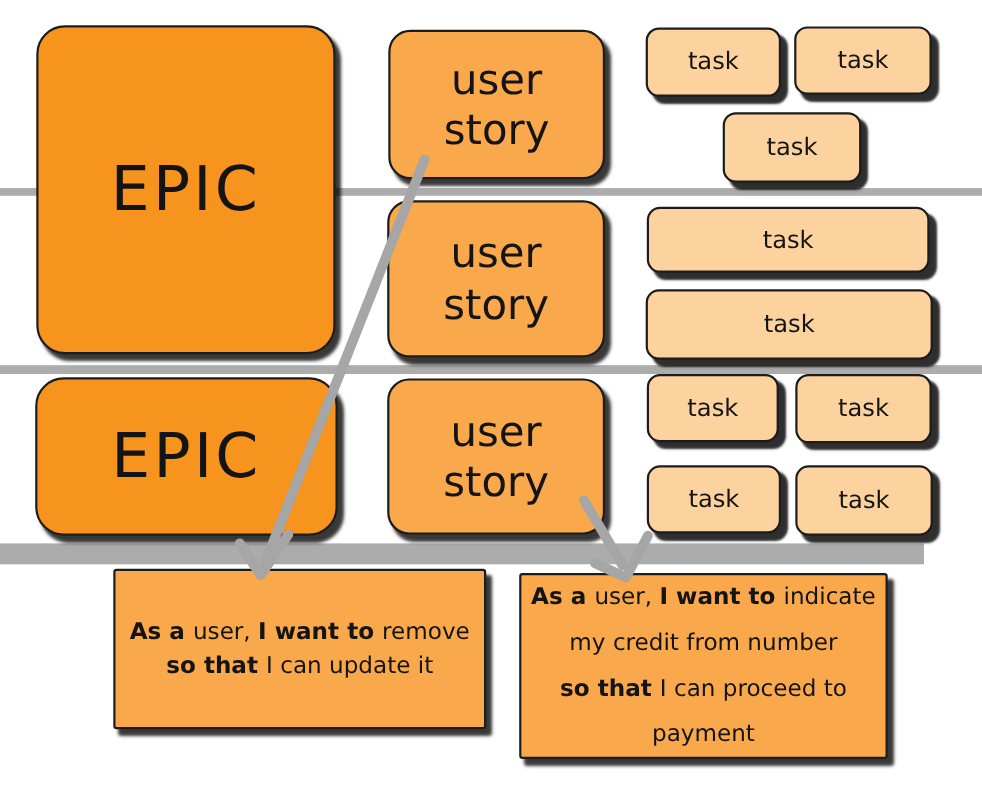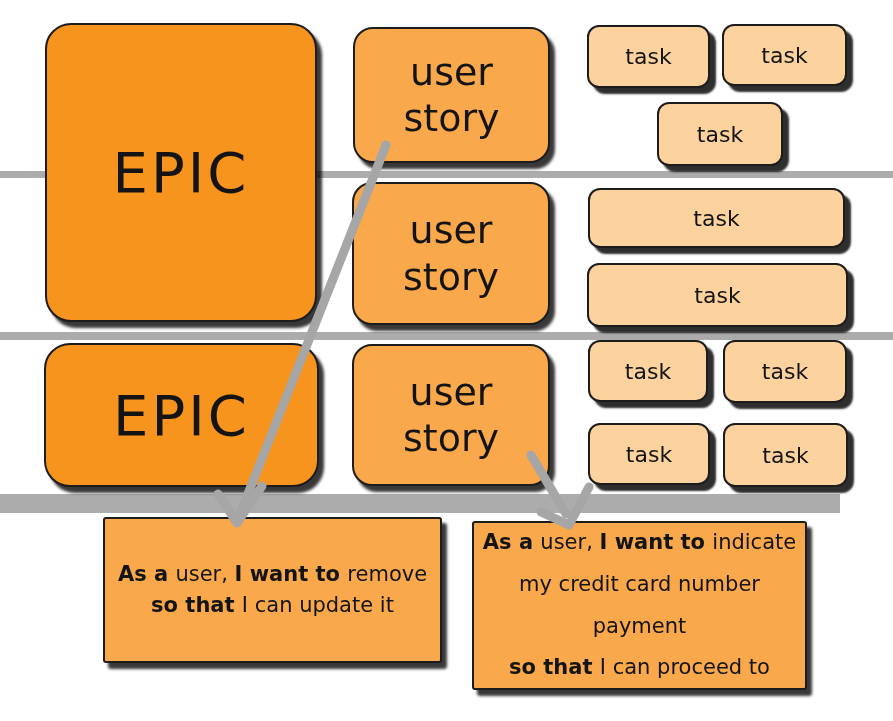--- a/index.html
+++ b/index.html
@@ -21,21 +21,21 @@
   .sep{position:absolute;background:var(--line-gray);z-index:1;}
   .sepA{left:0;top:171px;width:893px;height:7px;}
   .sepC{left:0;top:332px;width:893px;height:8px;}
   .sepB{left:0;top:494px;width:840px;height:19px;}
   
   .card{
     position:absolute;z-index:2;display:flex;align-items:center;justify-content:center;
     text-align:center;border:2px solid #1c1c1c;box-sizing:border-box;
     box-shadow:5px 6px 3px rgba(0,0,0,0.78);
   }
-  .epic{background:var(--epic-fill);border-radius:26px;font-size:56px;letter-spacing:3px;margin-left:12px;}
+  .epic{background:var(--epic-fill);border-radius:26px;font-size:56px;letter-spacing:3px;}
   .epic1{left:33px;top:23px;width:272px;height:299px;}
   .epic2{left:32px;top:343px;width:275px;height:144px;}
   .story{background:var(--story-fill);border-radius:20px;font-size:38px;line-height:1.22;}
   .story .lbl{white-space:pre-line;}
   .us1{left:353px;top:27px;width:197px;height:136px;}
   .us2{left:352px;top:182px;width:198px;height:143px;}
   .us3{left:352px;top:344px;width:198px;height:142px;}
   .task{background:var(--task-fill);border-radius:12px;font-size:22px;box-shadow:6px 6px 2px rgba(0,0,0,0.82);}
   .t1{left:587px;top:25px;width:123px;height:63px;}
   .t2{left:722px;top:24px;width:125px;height:62px;}
@@ -114,23 +114,23 @@
       <span class="lbl">task</span>
     </div>
 
   <div class="card example ex1">
     <div class="ex-line"><b>As a </b><span>user, </span><b>I want to </b><span>remove</span></div>
     <div class="ex-line"><b>so that </b><span>I can update it</span></div>
   </div>
 
   <div class="card example ex2">
     <div class="ex-line"><b>As a </b><span>user, </span><b>I want to </b><span>indicate</span></div>
-    <div class="ex-line"><span>my credit card number</span></div>
+    <div class="ex-line"><span>my credit from number</span></div>
+    <div class="ex-line"><b>so that </b><span>I can proceed to</span></div>
     <div class="ex-line"><span>payment</span></div>
-    <div class="ex-line"><b>so that </b><span>I can proceed to</span></div>
   </div>
 
   <svg id="arrows" viewBox="0 0 893 721" xmlns="http://www.w3.org/2000/svg">
     <g stroke="#A6A6A6" stroke-width="9" fill="none" stroke-linecap="round" stroke-linejoin="round">
       <line x1="386" y1="145" x2="240" y2="514"></line>
       <polyline points="218,494 237,523 262,486"></polyline>
     </g>
     <g stroke="#A6A6A6" stroke-width="9" fill="none" stroke-linecap="round" stroke-linejoin="round">
       <line x1="531" y1="455" x2="566" y2="514"></line>
       <polyline points="541,512 569,525 589,487"></polyline>

